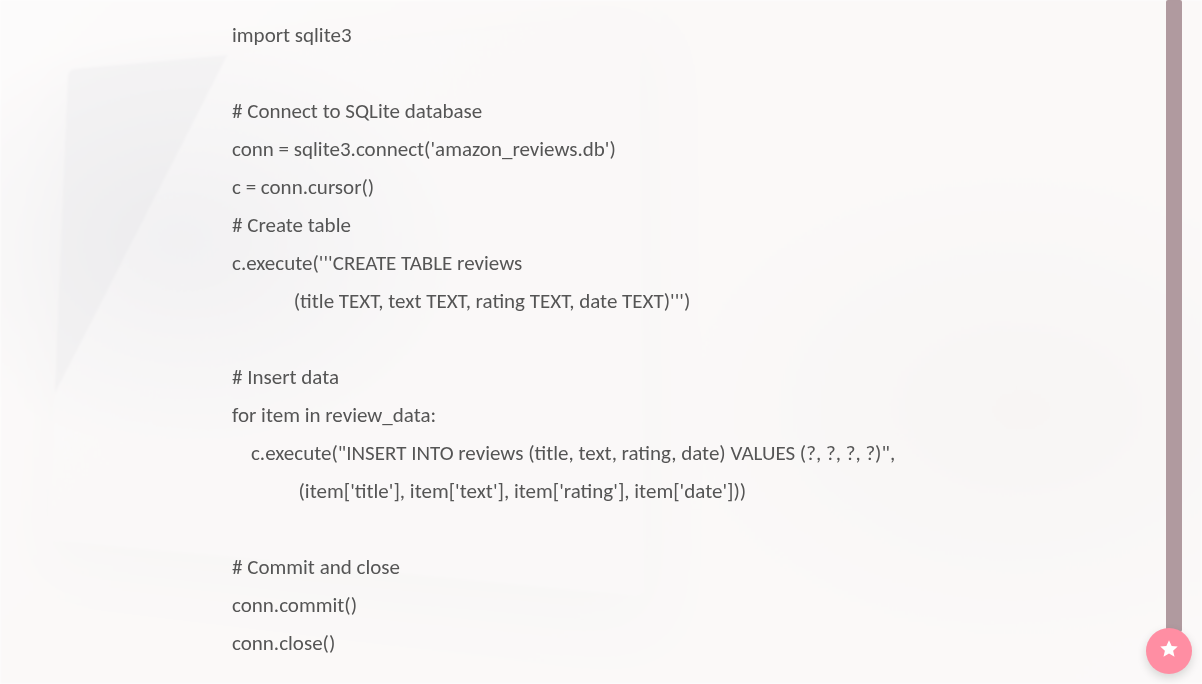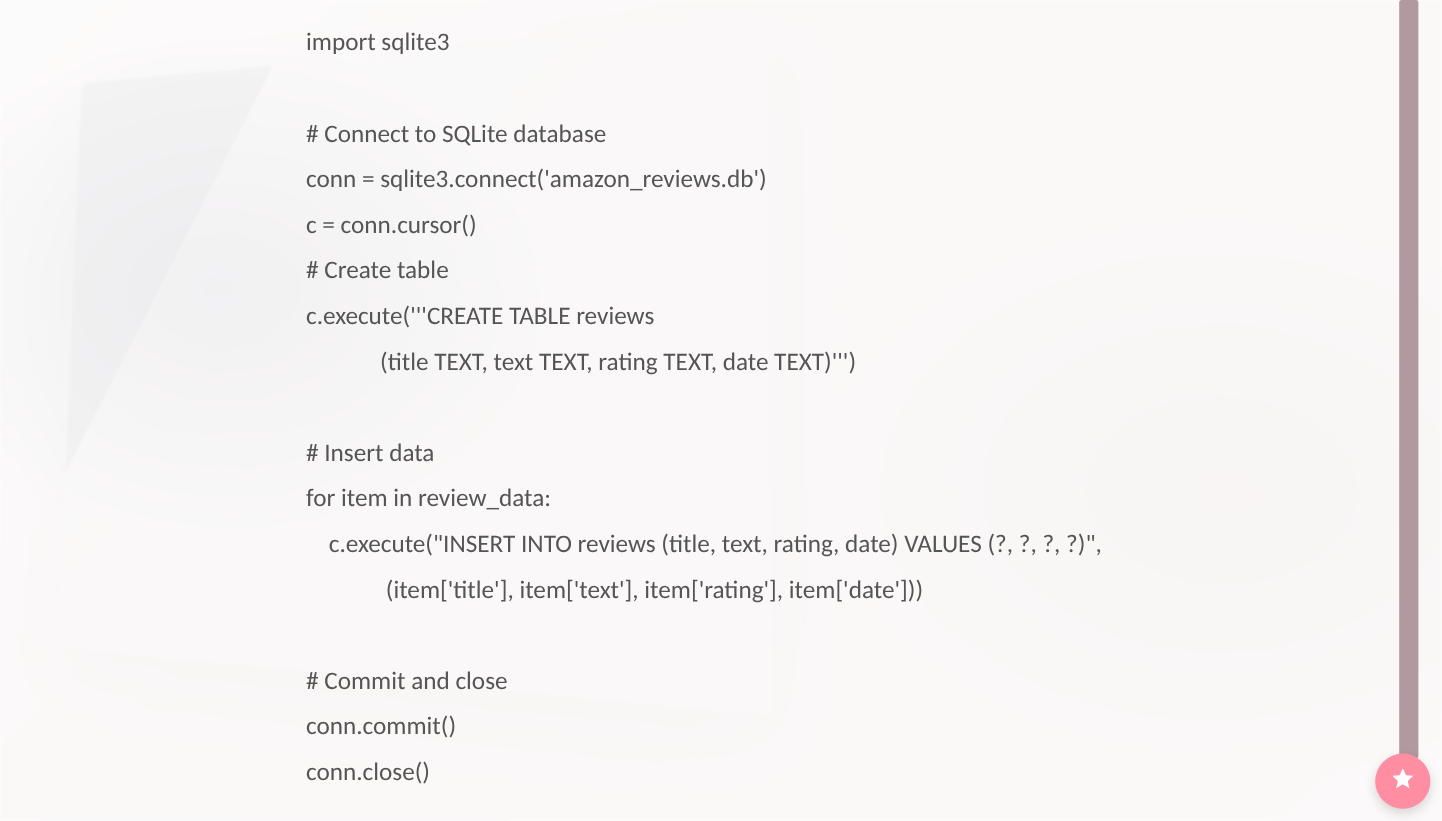--- a/index.html
+++ b/index.html
@@ -20,21 +20,20 @@
       linear-gradient(118deg, rgba(30,35,60,0.22) 0%, rgba(30,35,60,0.22) 22%, rgba(200,200,210,0.10) 22%, rgba(200,200,210,0.10) 100%);
     transform: perspective(800px) rotateY(-16deg) rotateX(4deg);
     border-radius: 8px;
     box-shadow: 0 20px 60px rgba(0,0,0,0.08);
     opacity: 0.55;
   }
   .overlay { position: absolute; inset: 0; background: rgba(255,255,255,0.74); }
   .page {
     position: absolute; inset: 0;
     display: flex;
-    padding-left: 23px;
   }
   .content {
     position: relative;
     left: 0; top: 0;
     width: 1138px; height: 684px;
     background: transparent;
   }
   .code-block {
     position: absolute;
     left: 232px; top: 16px;

